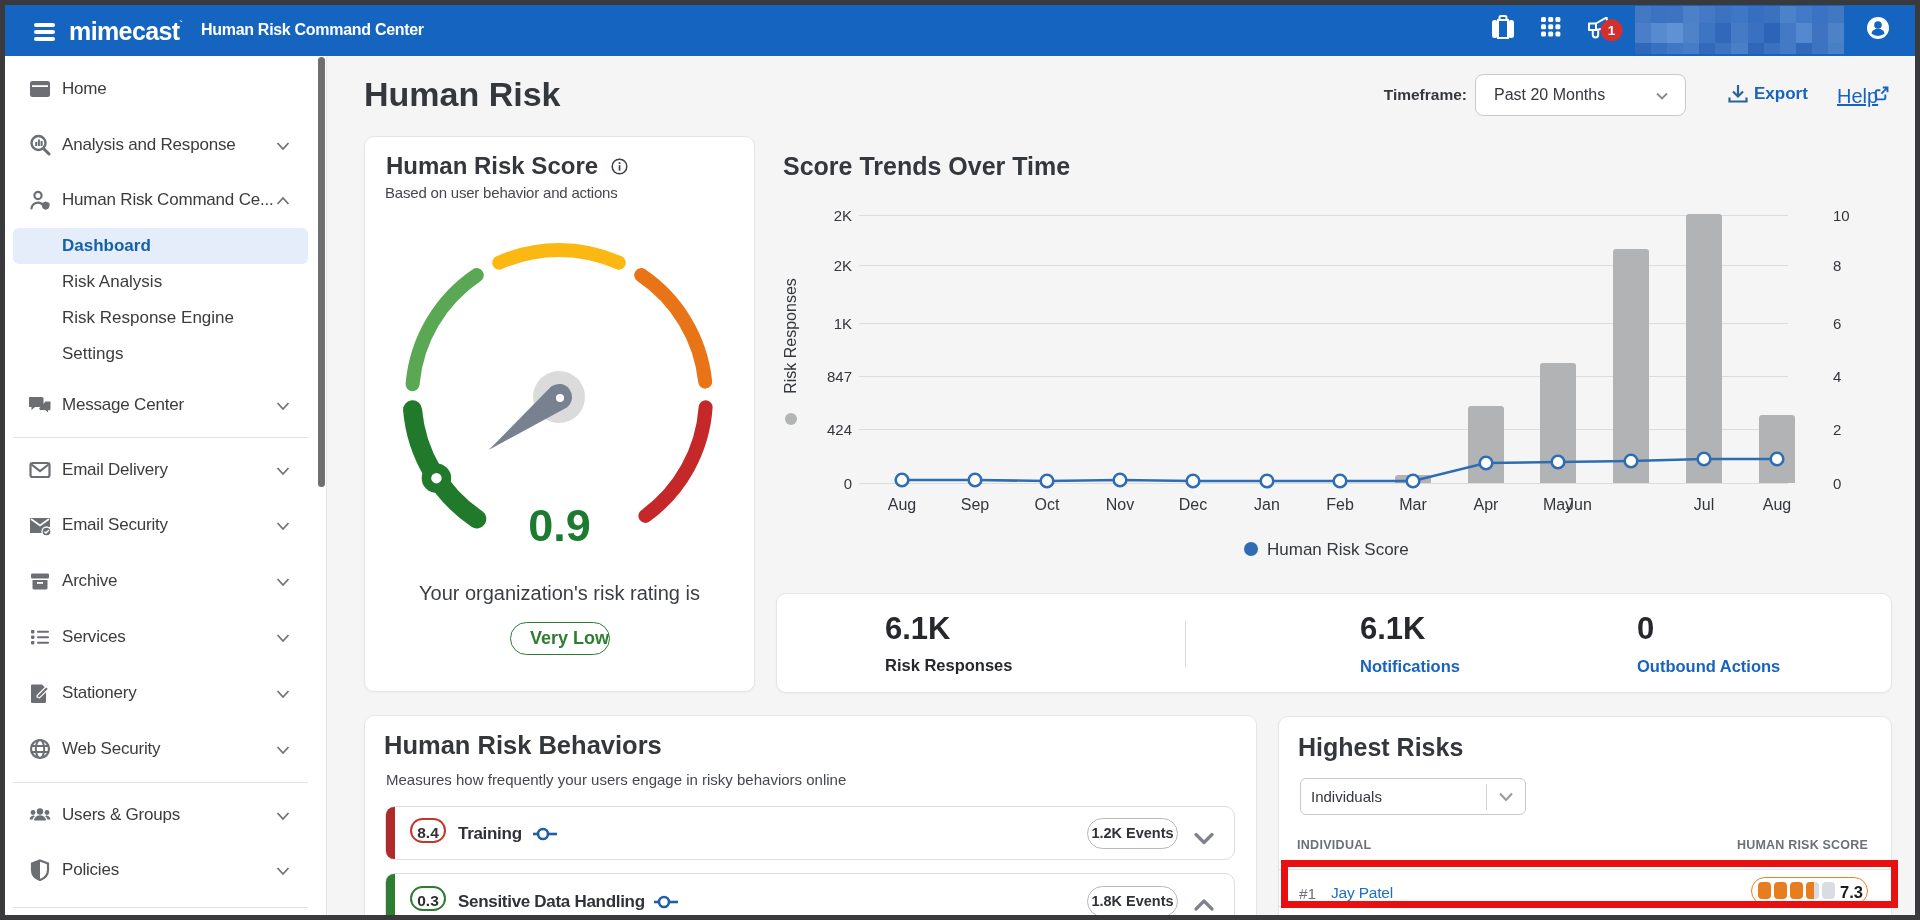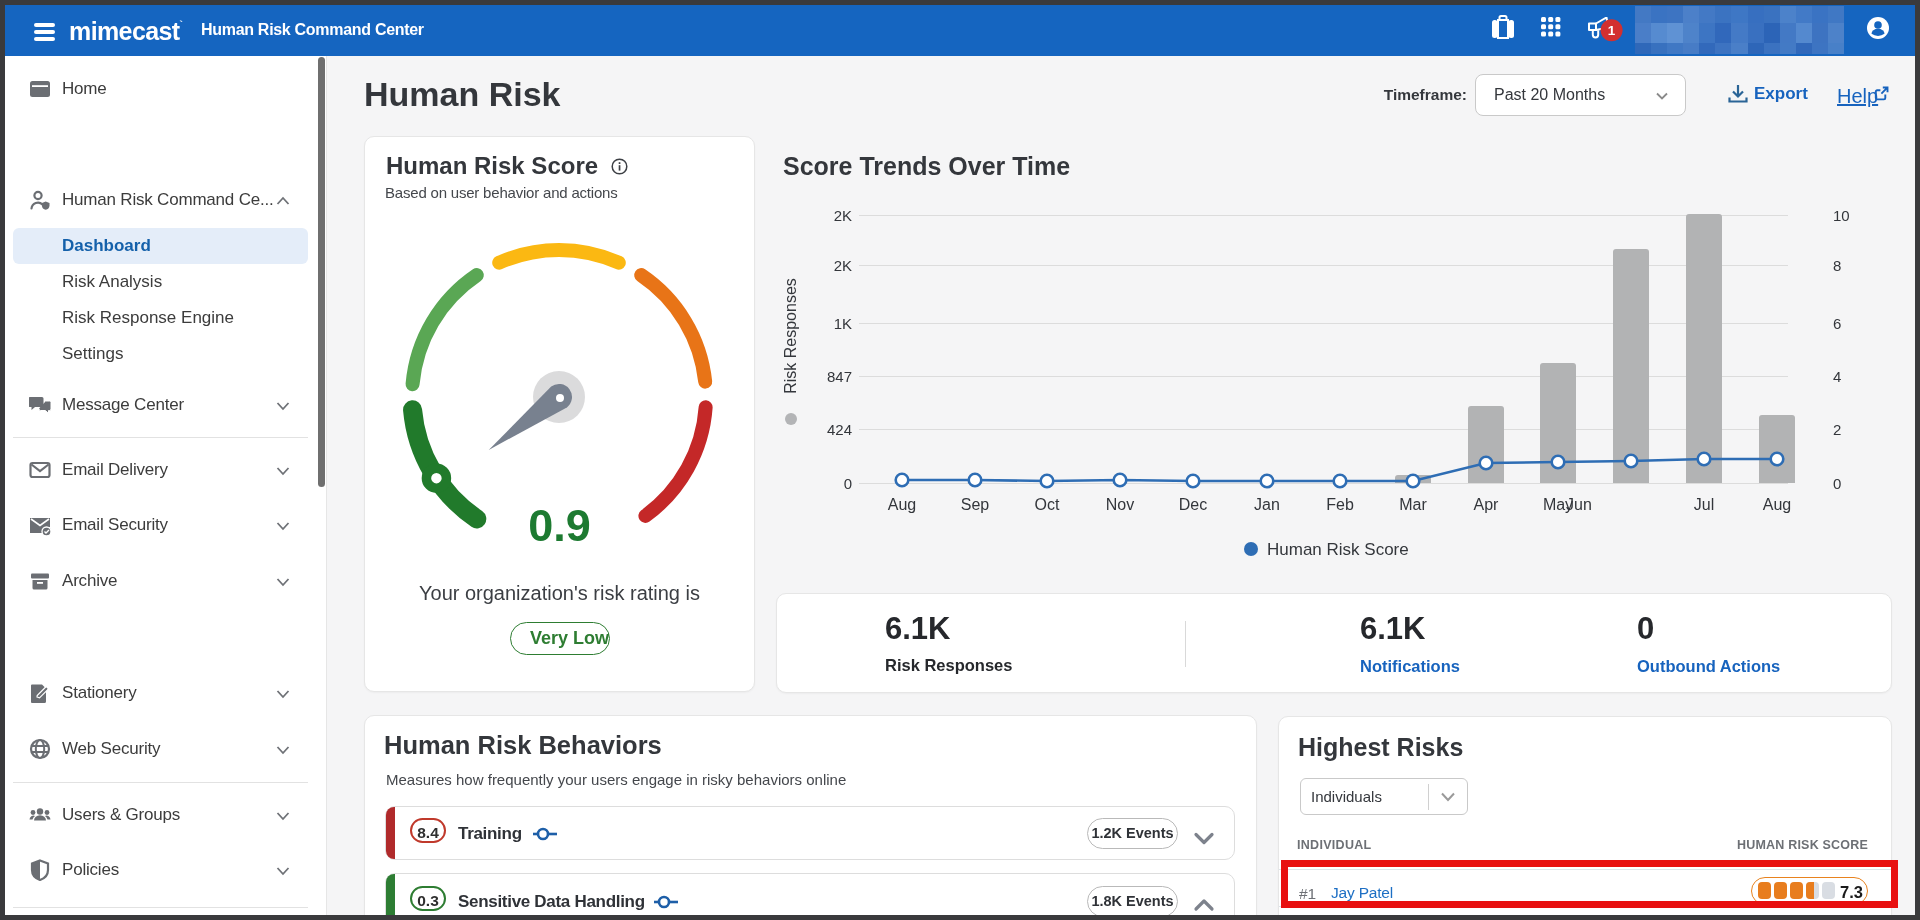--- a/index.html
+++ b/index.html
@@ -133,20 +133,33 @@
       <div class="subitem" style="top:226px;">Risk Analysis</div>
       <div class="subitem" style="top:262px;">Risk Response Engine</div>
       <div class="subitem" style="top:298px;">Settings</div>
       <div class="sitem" style="top:13px">
         <svg class="ic" viewBox="0 0 22 22">
           <rect x="1" y="3" width="20" height="16" rx="2.5" fill="#6b6e73"></rect>
           <rect x="3" y="7.2" width="16" height="1.8" fill="#fff"></rect>
         </svg>
         <div class="txt">Home</div>
       </div>
+      <div class="sitem" style="top:69px">
+        <svg class="ic" viewBox="0 0 22 22">
+          <circle cx="9.5" cy="9" r="7" fill="none" stroke="#6b6e73" stroke-width="2.4"></circle>
+          <path d="M14.5 14.5 L20 20" stroke="#6b6e73" stroke-width="3" stroke-linecap="round"></path>
+          <rect x="6.2" y="8" width="2" height="4" fill="#6b6e73"></rect>
+          <rect x="8.9" y="5.5" width="2" height="6.5" fill="#6b6e73"></rect>
+          <rect x="11.6" y="7" width="2" height="5" fill="#6b6e73"></rect>
+        </svg>
+        <div class="txt">Analysis and Response</div>
+        <svg class="chev" style="margin-top:-7px" viewBox="0 0 16 16">
+          <path d="M2.5 5 L8 11 L13.5 5" fill="none" stroke="#6f7277" stroke-width="1.8"></path>
+        </svg>
+      </div>
       <div class="sitem" style="top:124px">
         <svg class="ic" viewBox="0 0 22 22">
           <circle cx="9" cy="6.5" r="3.6" fill="none" stroke="#6b6e73" stroke-width="2.2"></circle>
           <path d="M2.5 19.5 a6.5 6.5 0 0 1 11 -4" fill="none" stroke="#6b6e73" stroke-width="2.2" stroke-linecap="round"></path>
           <path d="M16.7 12.5 l3.8 1.4 v2.8 a4.5 4.5 0 0 1 -3.8 4 a4.5 4.5 0 0 1 -3.8 -4 v-2.8 z" fill="#6b6e73"></path>
         </svg>
         <div class="txt">Human Risk Command Ce...</div>
         <svg class="chev" style="margin-top:-7px" viewBox="0 0 16 16">
           <path d="M2.5 11 L8 5 L13.5 11" fill="none" stroke="#6f7277" stroke-width="1.8"></path>
         </svg>
@@ -183,20 +196,36 @@
           <path d="M2.5 5 L8 11 L13.5 5" fill="none" stroke="#6f7277" stroke-width="1.8"></path>
         </svg>
       </div>
       <div class="sitem" style="top:505px">
         <svg class="ic" viewBox="0 0 22 22">
           <rect x="2" y="3.5" width="18" height="5" rx="1" fill="#6b6e73"></rect>
           <path d="M3.5 10 h15 v8 a1.5 1.5 0 0 1 -1.5 1.5 h-12 a1.5 1.5 0 0 1 -1.5 -1.5 z" fill="#6b6e73"></path>
           <rect x="8" y="12" width="6" height="1.8" fill="#fff"></rect>
         </svg>
         <div class="txt">Archive</div>
+        <svg class="chev" style="margin-top:-7px" viewBox="0 0 16 16">
+          <path d="M2.5 5 L8 11 L13.5 5" fill="none" stroke="#6f7277" stroke-width="1.8"></path>
+        </svg>
+      </div>
+      <div class="sitem" style="top:561px">
+        <svg class="ic" viewBox="0 0 22 22">
+          <g fill="#6b6e73">
+            <rect x="2" y="4" width="3.4" height="3.4" rx="0.8"></rect>
+            <rect x="8" y="4.7" width="12" height="2" rx="1"></rect>
+            <rect x="2" y="9.5" width="3.4" height="3.4" rx="0.8"></rect>
+            <rect x="8" y="10.2" width="12" height="2" rx="1"></rect>
+            <rect x="2" y="15" width="3.4" height="3.4" rx="0.8"></rect>
+            <rect x="8" y="15.7" width="12" height="2" rx="1"></rect>
+          </g>
+        </svg>
+        <div class="txt">Services</div>
         <svg class="chev" style="margin-top:-7px" viewBox="0 0 16 16">
           <path d="M2.5 5 L8 11 L13.5 5" fill="none" stroke="#6f7277" stroke-width="1.8"></path>
         </svg>
       </div>
       <div class="sitem" style="top:617px">
         <svg class="ic" viewBox="0 0 22 22">
           <path d="M3 2.5 h10 l4 4 v13 a1.5 1.5 0 0 1 -1.5 1.5 h-12.5 a1 1 0 0 1 -1 -1 v-16.5 a1 1 0 0 1 1 -1 z" fill="#6b6e73"></path>
           <path d="M8 15 l2.5 0.8 l8 -8 a1.6 1.6 0 0 0 -2.3 -2.3 l-8 8 z" fill="#6b6e73" stroke="#fff" stroke-width="1.2"></path>
         </svg>
         <div class="txt">Stationery</div>
@@ -390,21 +419,21 @@
       <div style="position:absolute;right:56px;top:12px;width:91px;height:31px;border:1px solid #b9b9b9;border-radius:16px;text-align:center;line-height:29px;font-size:14.5px;font-weight:700;color:#2f3237;">1.8K Events</div>
       <svg style="position:absolute;left:807px;top:23px" width="22" height="16" viewBox="0 0 22 16">
           <path d="M3 12 L11 4 L19 12" fill="none" stroke="#7d828c" stroke-width="3.2" stroke-linecap="round" stroke-linejoin="round"></path>
         </svg>
     </div>
 
   </div>
 
   <div class="card" style="left:1273px; top:711px; width:614px; height:219px;">
     <div style="position:absolute;left:19px;top:16px;font-size:25px;font-weight:700;color:#34373c;">Highest Risks</div>
-    <div class="select" style="left:21px;top:61px;width:168px;height:37px;border-radius:6px;">
+    <div class="select" style="left:21px;top:61px;width:226px;height:37px;border-radius:6px;">
       <div style="position:absolute;left:10px;top:9px;font-size:15px;color:#34373c;">Individuals</div>
       <div style="position:absolute;right:38px;top:5px;width:1px;height:26px;background:#d0d0d0;"></div>
       <svg style="position:absolute;right:11px;top:12px" width="16" height="12" viewBox="0 0 16 12">
           <path d="M2 2.5 L8 9 L14 2.5" fill="none" stroke="#9a9a9a" stroke-width="2"></path>
         </svg>
     </div>
     <div style="position:absolute;left:18px;top:121px;font-size:12.5px;font-weight:700;color:#6d7075;letter-spacing:0.3px;">INDIVIDUAL</div>
     <div style="position:absolute;right:23px;top:121px;font-size:12.5px;font-weight:700;color:#6d7075;letter-spacing:0.2px;">HUMAN RISK SCORE</div>
     <div style="position:absolute;left:0px;top:152px;width:100%;height:1px;background:#dde3ea;"></div>
     <div style="position:absolute;left:20px;top:168px;font-size:15.5px;color:#6d7075;">#1</div>

